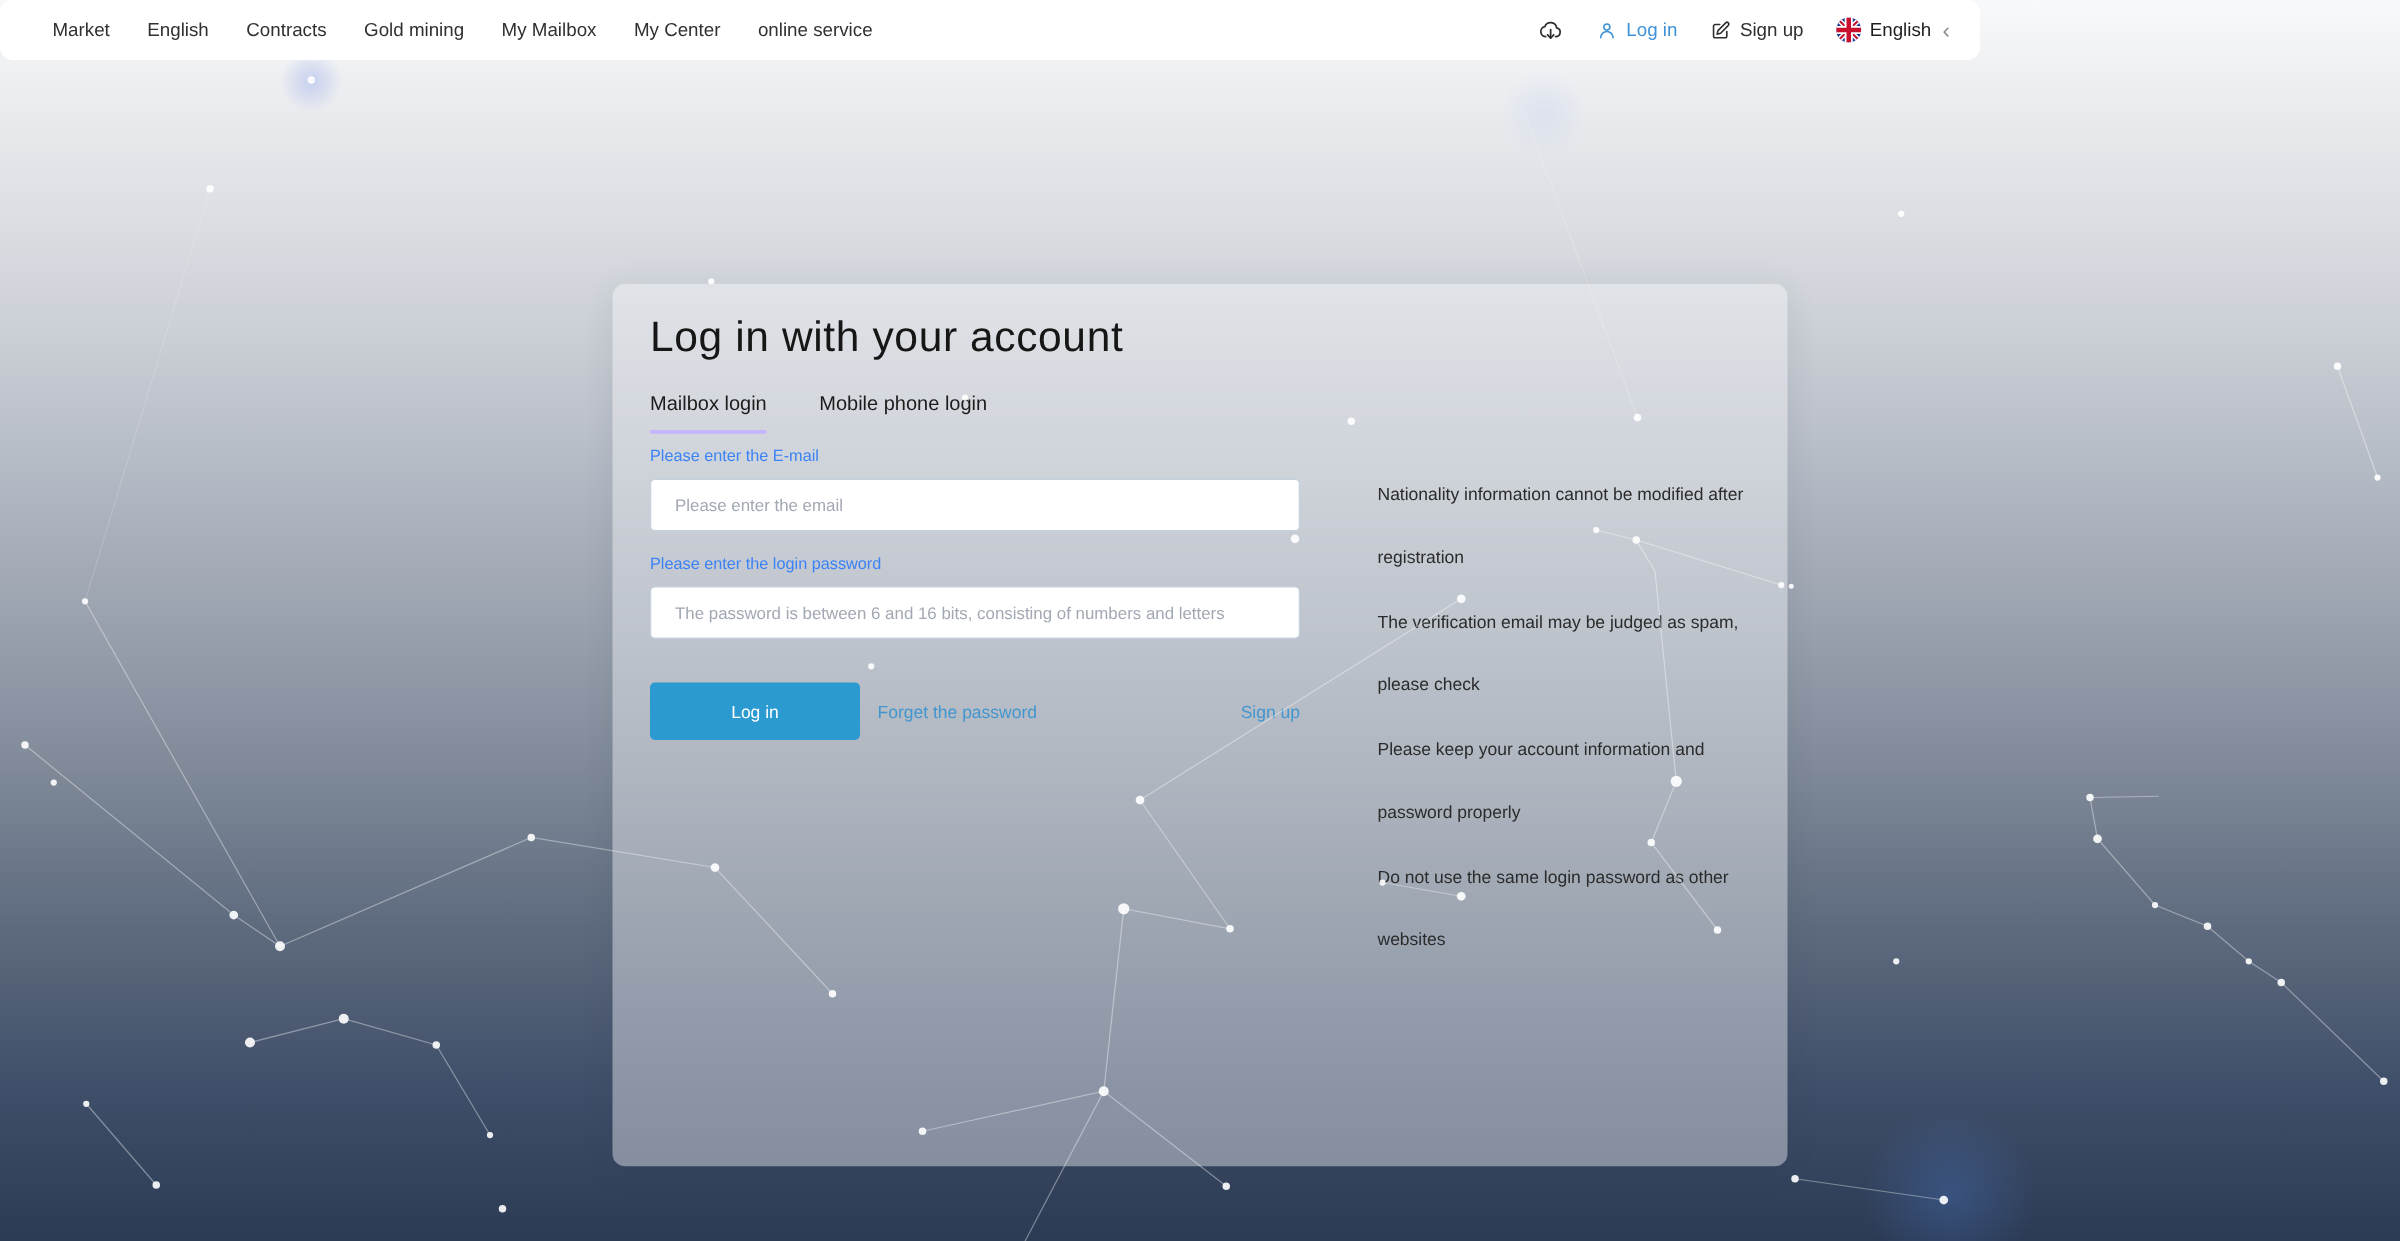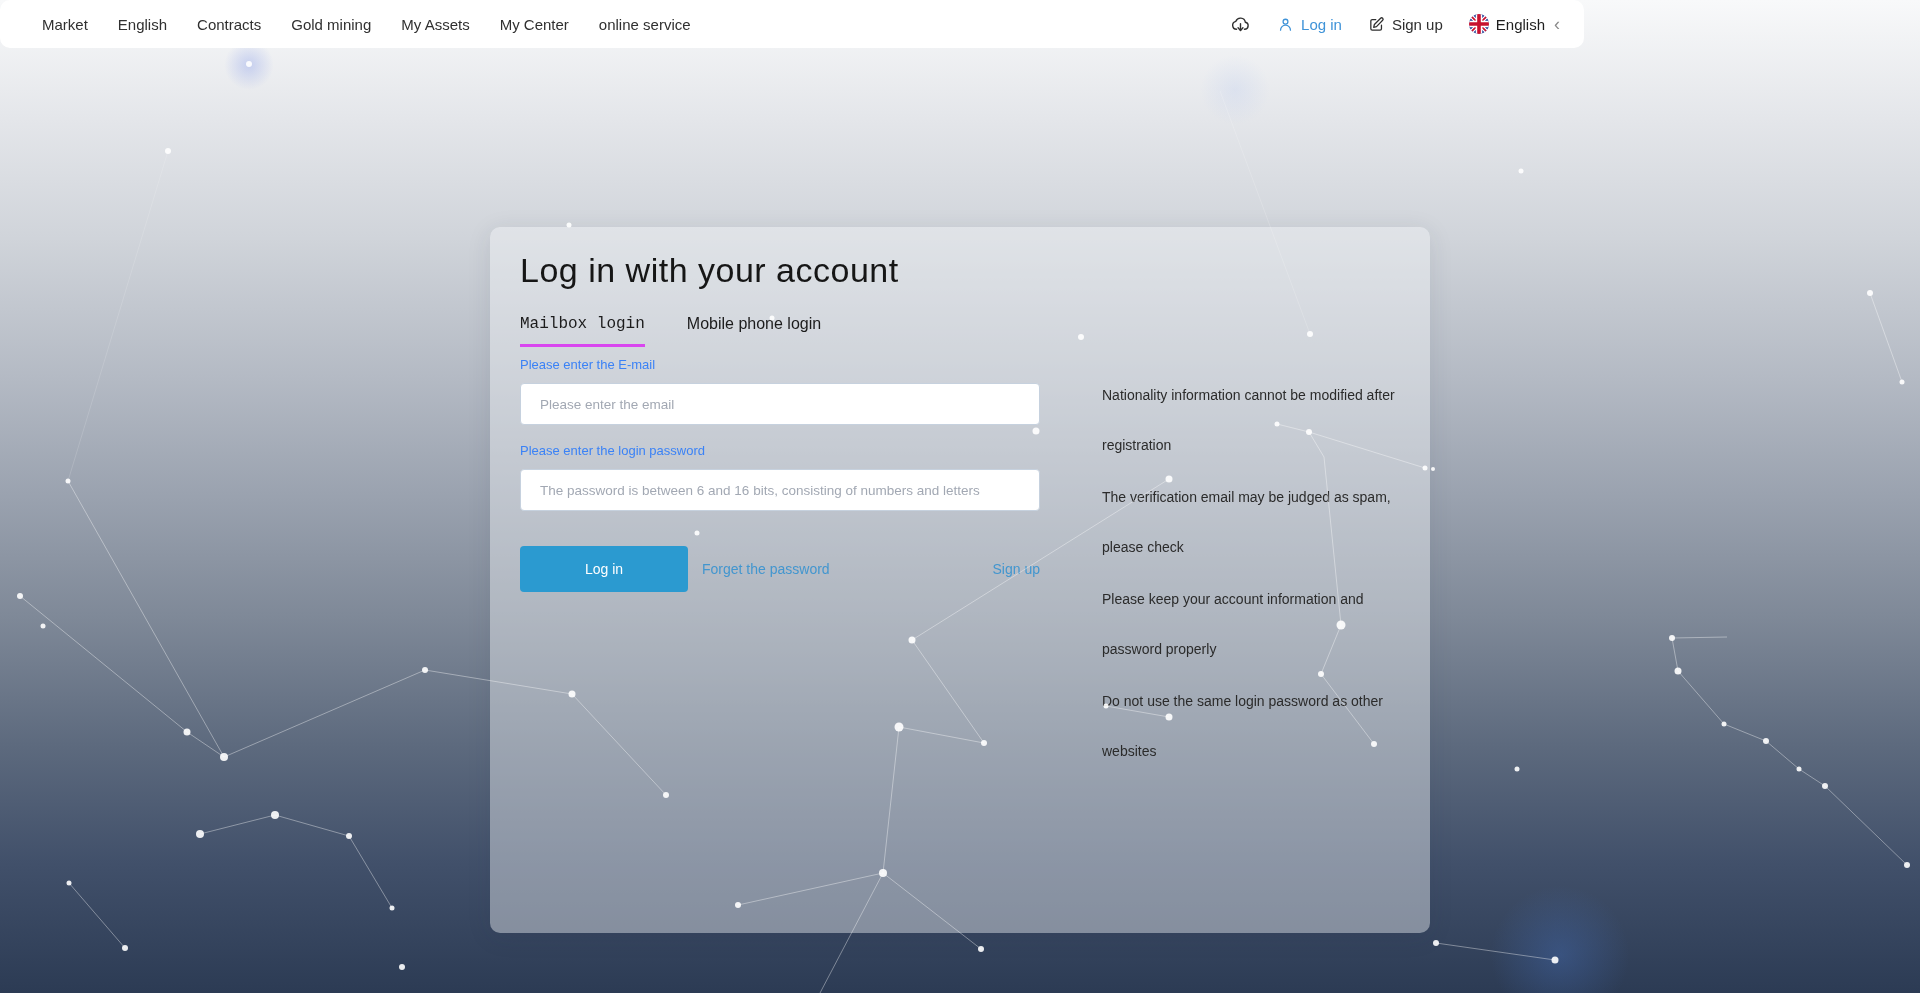--- a/index.html
+++ b/index.html
@@ -48,21 +48,21 @@
     border-radius: 10px;
     box-shadow: 0 4px 24px rgba(40,50,70,0.10);
     z-index: 2;
   }
   .card-title {
     position: absolute; left: 30px; top: 24px;
     font-size: 34px; color: #161616; font-weight: 400; letter-spacing: 0.5px;
   }
   .tabs { position: absolute; left: 30px; top: 88px; display: flex; gap: 42px; }
   .tab { font-size: 16px; color: #1c1c1c; padding-bottom: 11px; cursor: pointer; }
-  .tab.active { border-bottom: 3px solid #d946ef; font-family: Liberation Mono, monospace; }
+  .tab.active { border-bottom: 3px solid #c4b5fd; }
 
   .form-col { position: absolute; left: 30px; top: 130px; width: 520px; }
   .field-label { font-size: 13px; color: #3b82f6; margin-bottom: 11px; }
   .text-input {
     width: 520px; height: 42px; background: #ffffff;
     border: 1px solid #c6d1de; border-radius: 4px;
     padding: 0 19px; font-size: 13.5px; color: #8b5cf6;
     font-family: "Liberation Sans", sans-serif; outline: none;
   }
   .text-input::placeholder { color: #a2a8b3; }
@@ -163,21 +163,21 @@
       <circle cx="1517" cy="769" r="2.5"></circle>
   </g>
 </svg>
 
 <header class="topbar">
   <nav class="nav-left">
     <span class="nav-item">Market</span>
     <span class="nav-item">English</span>
     <span class="nav-item">Contracts</span>
     <span class="nav-item">Gold mining</span>
-    <span class="nav-item">My Assets</span>
+    <span class="nav-item">My Mailbox</span>
     <span class="nav-item">My Center</span>
     <span class="nav-item">online service</span>
   </nav>
   <div class="nav-right">
     <span class="icon-btn">
       <svg width="21" height="21" viewBox="0 0 24 24" fill="none" stroke="#2f2f2f" stroke-width="1.6" stroke-linecap="round" stroke-linejoin="round">
         <path d="M7.5 17.5a4.6 4.6 0 0 1-.8-9.1 5.6 5.6 0 0 1 10.8 1 4.1 4.1 0 0 1-1 8.1"></path>
         <line x1="12" y1="11" x2="12" y2="18.5"></line>
         <polyline points="9.2,15.8 12,18.8 14.8,15.8"></polyline>
       </svg>

